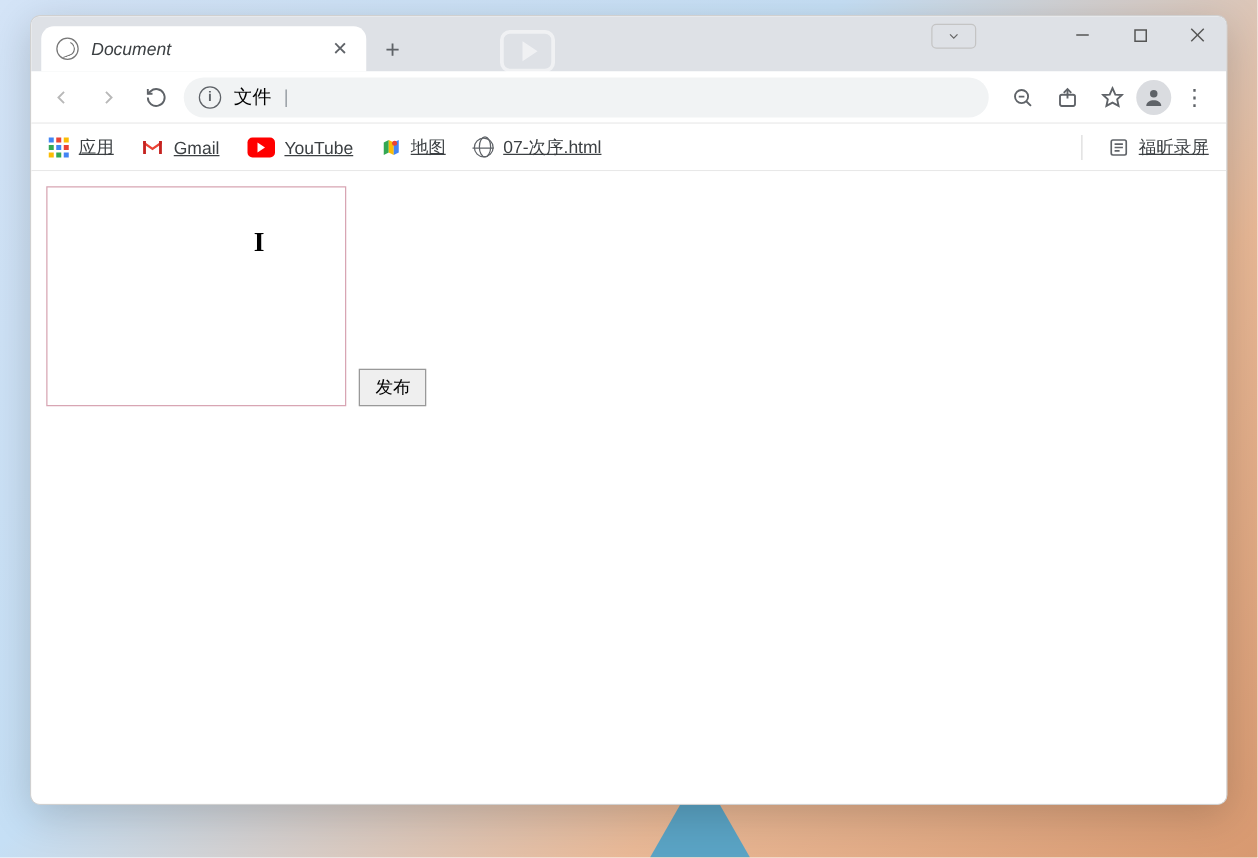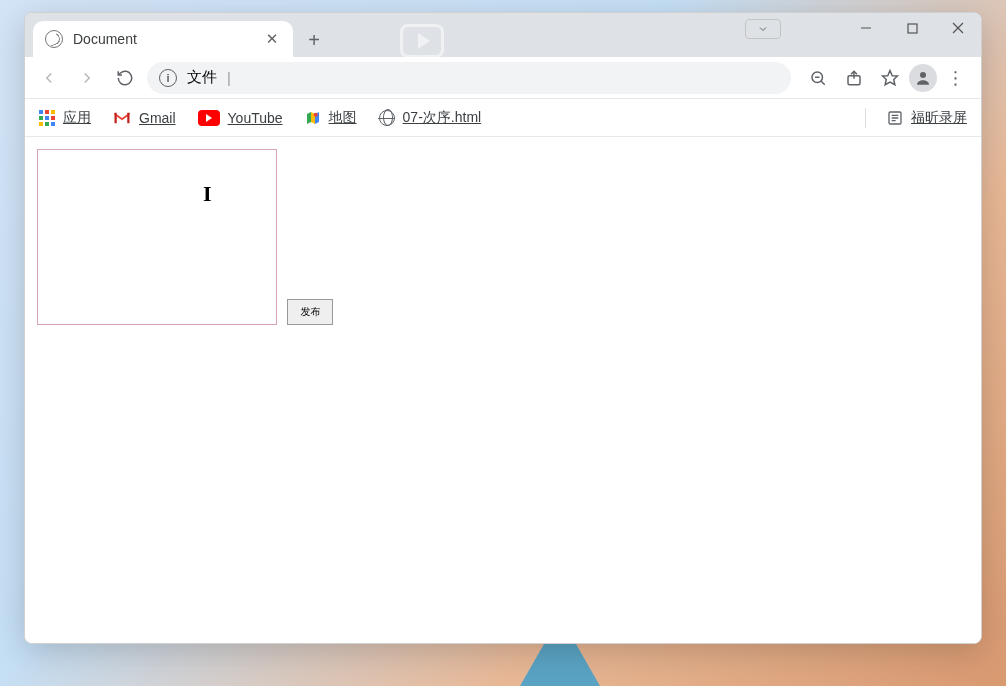--- a/index.html
+++ b/index.html
@@ -78,21 +78,21 @@
     border:1.6px solid #777; border-radius:50%;
     display:flex;align-items:center;justify-content:center;
     flex:none;
   }
   .tab-favicon::before{
     content:"";
     width:10px;height:10px;border:1.2px solid #777;border-radius:50% 50% 50% 0;
     transform:rotate(-20deg);
     border-top-color:transparent;border-left-color:transparent;
   }
-  .tab-title { font-size: 14px; color:#3c4043; flex:1;}
+  .tab-title { font-size: 14px; color:#3c4043; flex:1;font-style:italic;}
   .tab-close { color:#5f6368; font-size:15px; width:18px;height:18px;display:flex;align-items:center;justify-content:center;}
   .new-tab {
     width:30px;height:30px;display:flex;align-items:center;justify-content:center;
     color:#5f6368; font-size:20px; margin-left:6px; margin-bottom:2px;
   }
 
   
   .toolbar {
     height: 42px;
     background:#fff;
@@ -176,21 +176,21 @@
   
   .page {
     flex:1; background:#fff; position:relative; padding:12px;
   }
   .msg-text {
     width:240px;height:176px;border:1px solid #d8a5b3;
     resize:none;outline:none;padding:6px;font-family:inherit;font-size:14px;
     vertical-align:bottom;
   }
   .publish-btn{
-    margin-left:6px;padding:5px 12px;font-size:10px;
+    margin-left:6px;padding:5px 12px;font-size:14px;
     background:#efefef;border:1px solid #999;
     cursor:pointer;font-family:inherit;
   }
   .cursor-i{
     position:absolute;left:178px;top:44px;font-family:Georgia,serif;font-weight:bold;font-size:22px;color:#000;pointer-events:none;
   }
 
   
   .watermark{
     position:absolute;left:400px;top:24px;display:flex;align-items:center;gap:8px;

